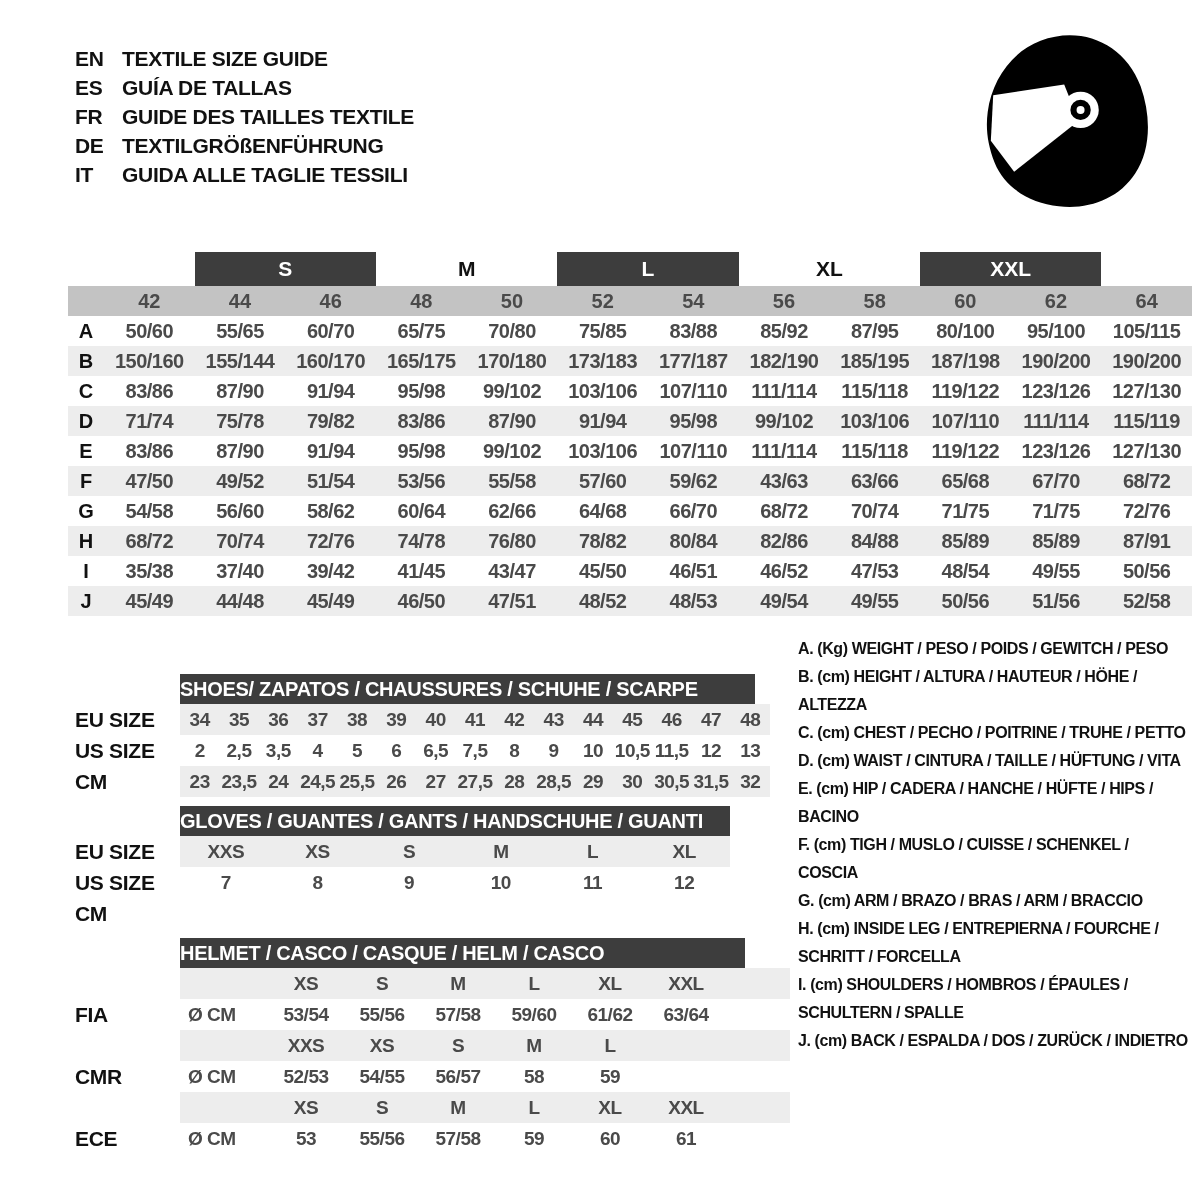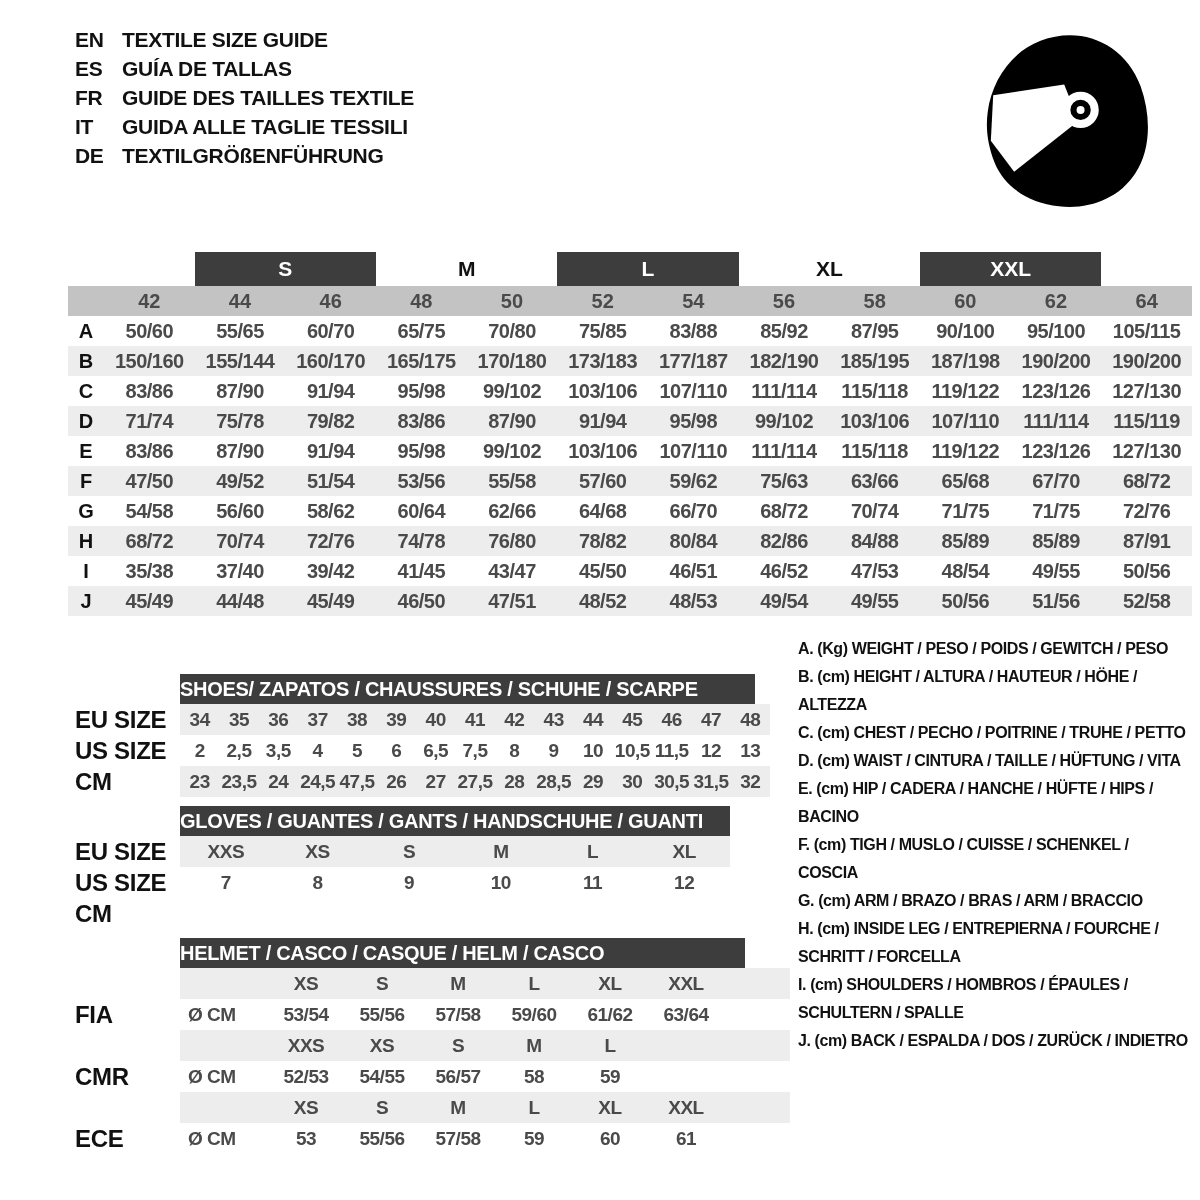--- a/index.html
+++ b/index.html
@@ -7,21 +7,21 @@
     --band_gray:#c3c3c3;
     --stripe:#ededed;
     --num:#4a4a4a;
     --ink:#111111;
   }
   html,body{margin:0;padding:0;background:#fff;}
   .page{position:relative;width:1200px;height:1200px;background:#ffffff;
         font-family:"Liberation Sans",sans-serif;font-weight:bold;color:var(--ink);overflow:hidden;}
 
   
-  .langs{position:absolute;left:75px;top:25px;}
+  .langs{position:absolute;left:75px;top:44px;}
   .lang-row{display:flex;height:29px;align-items:center;font-size:21px;letter-spacing:-0.3px;}
   .lang-code{width:47px;}
 
   
   .helmet-logo{position:absolute;left:975px;top:26px;width:182px;height:186px;}
   .helmet-logo svg{width:100%;height:100%;}
 
   
   .textile{position:absolute;left:68px;top:252px;width:1124px;}
   .tx-groups,.tx-band,.tx-row{display:grid;grid-template-columns:36px repeat(12,1fr);}
@@ -52,21 +52,21 @@
   .shoes-grid{grid-template-columns:repeat(15,1fr);}
   .gloves-grid{grid-template-columns:repeat(6,1fr);}
   .helmet-grid{grid-template-columns:88px repeat(6,76px);}
   .bt-cell{display:flex;align-items:center;justify-content:center;font-size:19px;color:var(--num);letter-spacing:-0.5px;}
   .helmet-grid .bt-cell:first-child{justify-content:flex-start;padding-left:8px;}
 
   .labels-abs{position:absolute;left:75px;}
   #shoesLabels{top:704px;}
   #glovesLabels{top:836px;}
   #helmetLabels{top:968px;}
-  .side-label{height:31px;display:flex;align-items:center;font-size:24px;color:var(--ink);letter-spacing:-0.3px;}
+  .side-label{height:31px;display:flex;align-items:center;font-size:21px;color:var(--ink);letter-spacing:-0.3px;}
 
   
   .legend{position:absolute;left:798px;top:635px;width:392px;}
   .legend-line{font-size:16px;line-height:28px;color:var(--ink);letter-spacing:-0.4px;}
 </style>
 </head>
 <body>
 
 <div class="page">
 
@@ -77,26 +77,26 @@
       </div>
       <div class="lang-row">
         <span class="lang-code">ES</span>
         <span class="lang-label">GUÍA DE TALLAS</span>
       </div>
       <div class="lang-row">
         <span class="lang-code">FR</span>
         <span class="lang-label">GUIDE DES TAILLES TEXTILE</span>
       </div>
       <div class="lang-row">
+        <span class="lang-code">DE</span>
+        <span class="lang-label">TEXTILGRÖßENFÜHRUNG</span>
+      </div>
+      <div class="lang-row">
         <span class="lang-code">IT</span>
         <span class="lang-label">GUIDA ALLE TAGLIE TESSILI</span>
-      </div>
-      <div class="lang-row">
-        <span class="lang-code">DE</span>
-        <span class="lang-label">TEXTILGRÖßENFÜHRUNG</span>
       </div>
     </div>
 
   <div class="helmet-logo">
     <svg viewBox="0 0 100 100">
       <path fill="#000000" d="M36,7 C58,-1.5 82,8 91,32 C97,49 96.5,67 88,80 C79,94 62,100 46,98 C30,96 16.5,88 10.8,74 C6.8,64 5.8,55 7,46 C9.2,29 20,13 36,7 Z"></path>
       <polygon fill="#ffffff" points="10,37 49,31 57,51 21.5,79 8.7,62"></polygon>
       <circle cx="58" cy="45" r="10" fill="#ffffff"></circle>
       <circle cx="58" cy="45" r="5.6" fill="#000000"></circle>
       <circle cx="58" cy="45" r="2.2" fill="#ffffff"></circle>
@@ -131,21 +131,21 @@
           <div class="tx-letter">A</div>
           <div class="tx-cell">50/60</div>
           <div class="tx-cell">55/65</div>
           <div class="tx-cell">60/70</div>
           <div class="tx-cell">65/75</div>
           <div class="tx-cell">70/80</div>
           <div class="tx-cell">75/85</div>
           <div class="tx-cell">83/88</div>
           <div class="tx-cell">85/92</div>
           <div class="tx-cell">87/95</div>
-          <div class="tx-cell">90/100</div>
+          <div class="tx-cell">80/100</div>
           <div class="tx-cell">95/100</div>
           <div class="tx-cell">105/115</div>
         </div>
         <div class="tx-row stripe">
           <div class="tx-letter">B</div>
           <div class="tx-cell">150/160</div>
           <div class="tx-cell">155/144</div>
           <div class="tx-cell">160/170</div>
           <div class="tx-cell">165/175</div>
           <div class="tx-cell">170/180</div>
@@ -204,21 +204,21 @@
         </div>
         <div class="tx-row stripe">
           <div class="tx-letter">F</div>
           <div class="tx-cell">47/50</div>
           <div class="tx-cell">49/52</div>
           <div class="tx-cell">51/54</div>
           <div class="tx-cell">53/56</div>
           <div class="tx-cell">55/58</div>
           <div class="tx-cell">57/60</div>
           <div class="tx-cell">59/62</div>
-          <div class="tx-cell">75/63</div>
+          <div class="tx-cell">43/63</div>
           <div class="tx-cell">63/66</div>
           <div class="tx-cell">65/68</div>
           <div class="tx-cell">67/70</div>
           <div class="tx-cell">68/72</div>
         </div>
         <div class="tx-row">
           <div class="tx-letter">G</div>
           <div class="tx-cell">54/58</div>
           <div class="tx-cell">56/60</div>
           <div class="tx-cell">58/62</div>
@@ -319,21 +319,21 @@
         <div class="bt-cell">10,5</div>
         <div class="bt-cell">11,5</div>
         <div class="bt-cell">12</div>
         <div class="bt-cell">13</div>
       </div>
       <div class="bt-row shoes-grid stripe">
         <div class="bt-cell">23</div>
         <div class="bt-cell">23,5</div>
         <div class="bt-cell">24</div>
         <div class="bt-cell">24,5</div>
-        <div class="bt-cell">47,5</div>
+        <div class="bt-cell">25,5</div>
         <div class="bt-cell">26</div>
         <div class="bt-cell">27</div>
         <div class="bt-cell">27,5</div>
         <div class="bt-cell">28</div>
         <div class="bt-cell">28,5</div>
         <div class="bt-cell">29</div>
         <div class="bt-cell">30</div>
         <div class="bt-cell">30,5</div>
         <div class="bt-cell">31,5</div>
         <div class="bt-cell">32</div>

